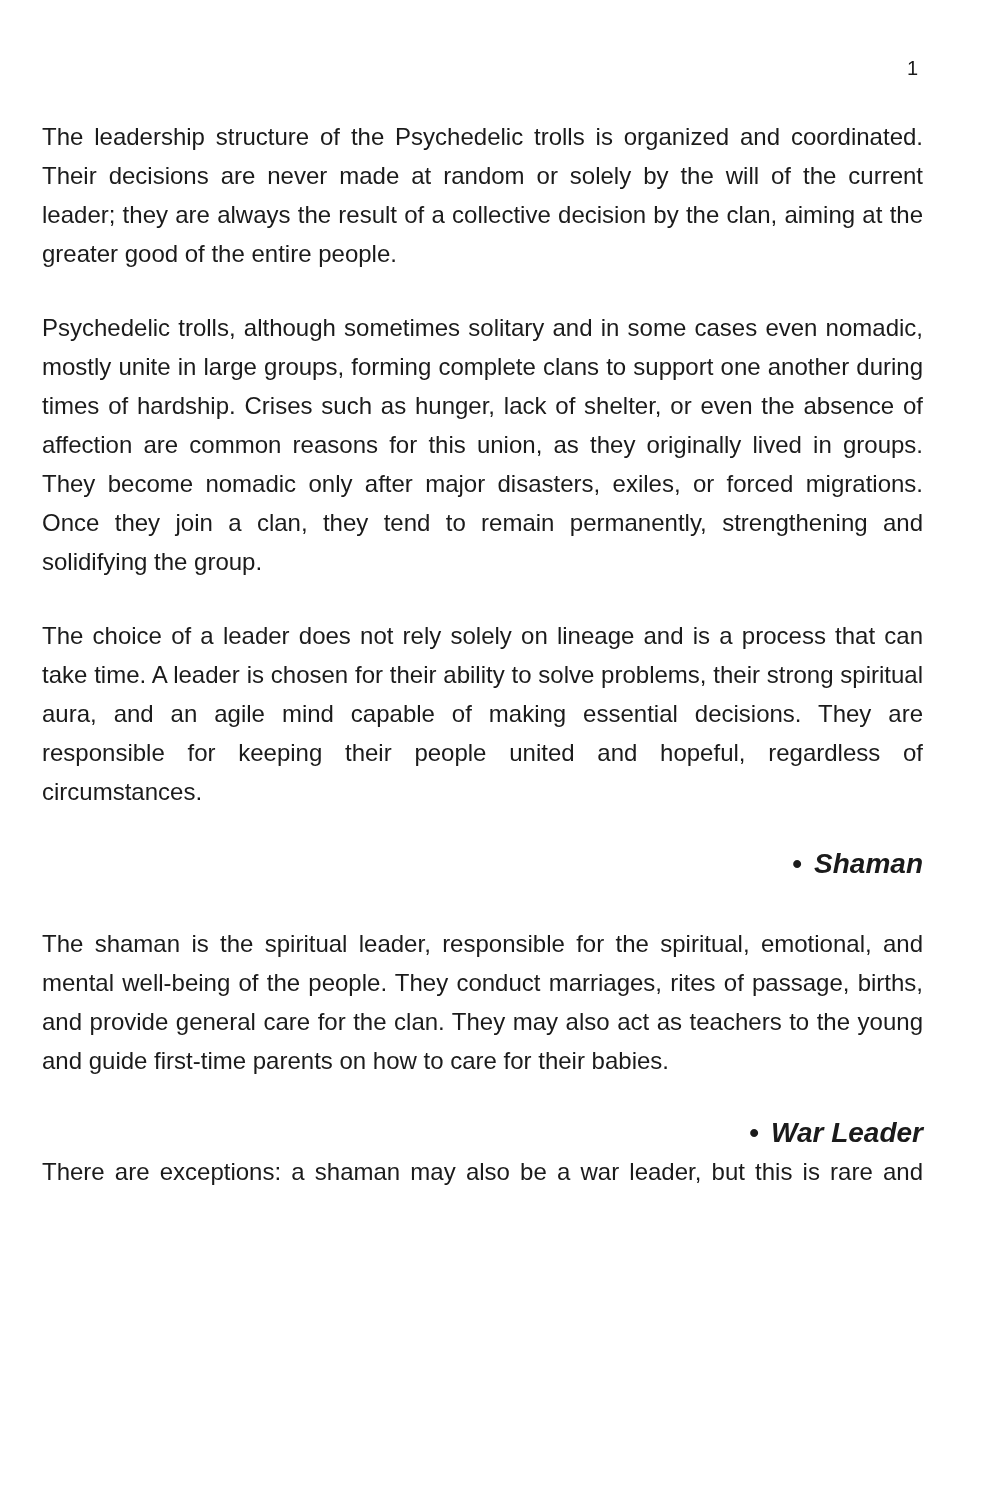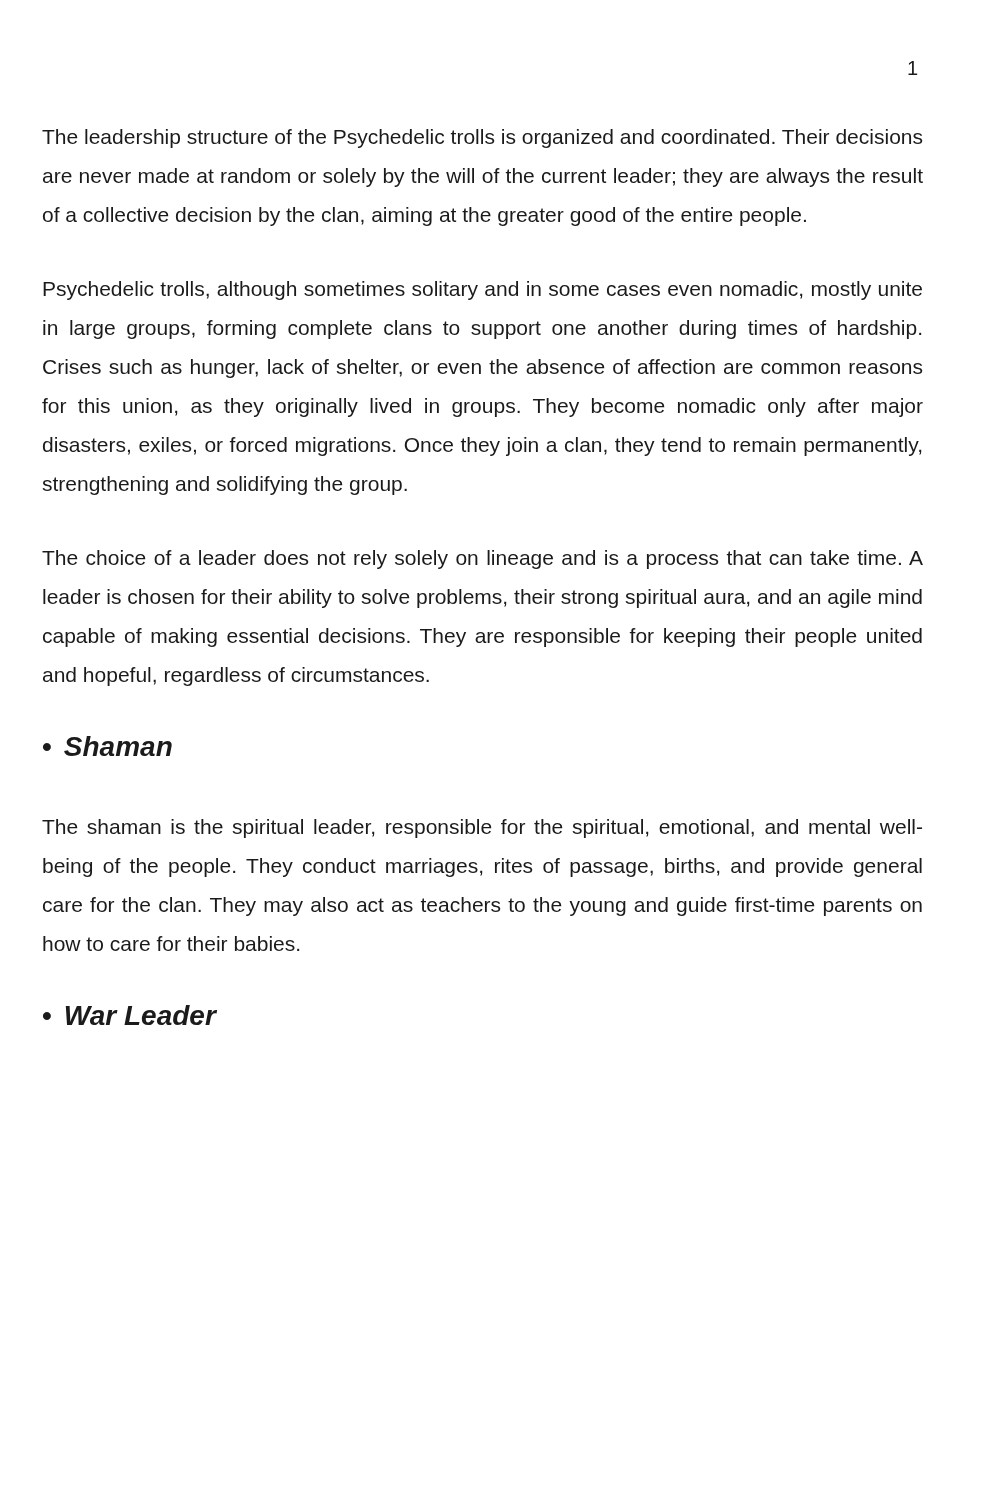--- a/index.html
+++ b/index.html
@@ -23,35 +23,36 @@
   }
   .doc-title {
     font-size: 31px;
     line-height: 38px;
     font-weight: bold;
     font-style: italic;
     margin: 0 0 4px 0;
     letter-spacing: 0.2px;
   }
   p.body {
-    font-size: 21px;
+    font-size: 24px;
     line-height: 39px;
     text-align: justify;
     margin: 0 0 35px 0;
   }
   p.body.justify-last {
     text-align-last: justify;
     margin-bottom: 0;
   }
   .bullet-heading {
     font-size: 28px;
     line-height: 36px;
     font-weight: bold;
     font-style: italic;
     margin: 0 0 42px 0;
+    text-align: right;
   }
   .bullet-heading .bullet {
     font-style: normal;
     margin-right: 12px;
   }
   .bullet-heading.tight {
     margin-top: 5px;
     margin-bottom: 1px;
   }
 </style>
@@ -70,14 +71,15 @@
   <p class="body">The choice of a leader does not rely solely on lineage and is a process that can take time. A leader is chosen for their ability to solve problems, their strong spiritual aura, and an agile mind capable of making essential decisions. They are responsible for keeping their people united and hopeful, regardless of circumstances.</p>
 
 
   <h2 class="bullet-heading"><span class="bullet">•</span><span>Shaman</span></h2>
 
   <p class="body">The shaman is the spiritual leader, responsible for the spiritual, emotional, and mental well-being of the people. They conduct marriages, rites of passage, births, and provide general care for the clan. They may also act as teachers to the young and guide first-time parents on how to care for their babies.</p>
 
   <h2 class="bullet-heading tight"><span class="bullet">•</span><span>War Leader</span></h2>
 
 
+  <p class="body justify-last">There are exceptions: a shaman may also be a war leader, but this is rare and</p>
 
 </div>
 
 </body></html>

